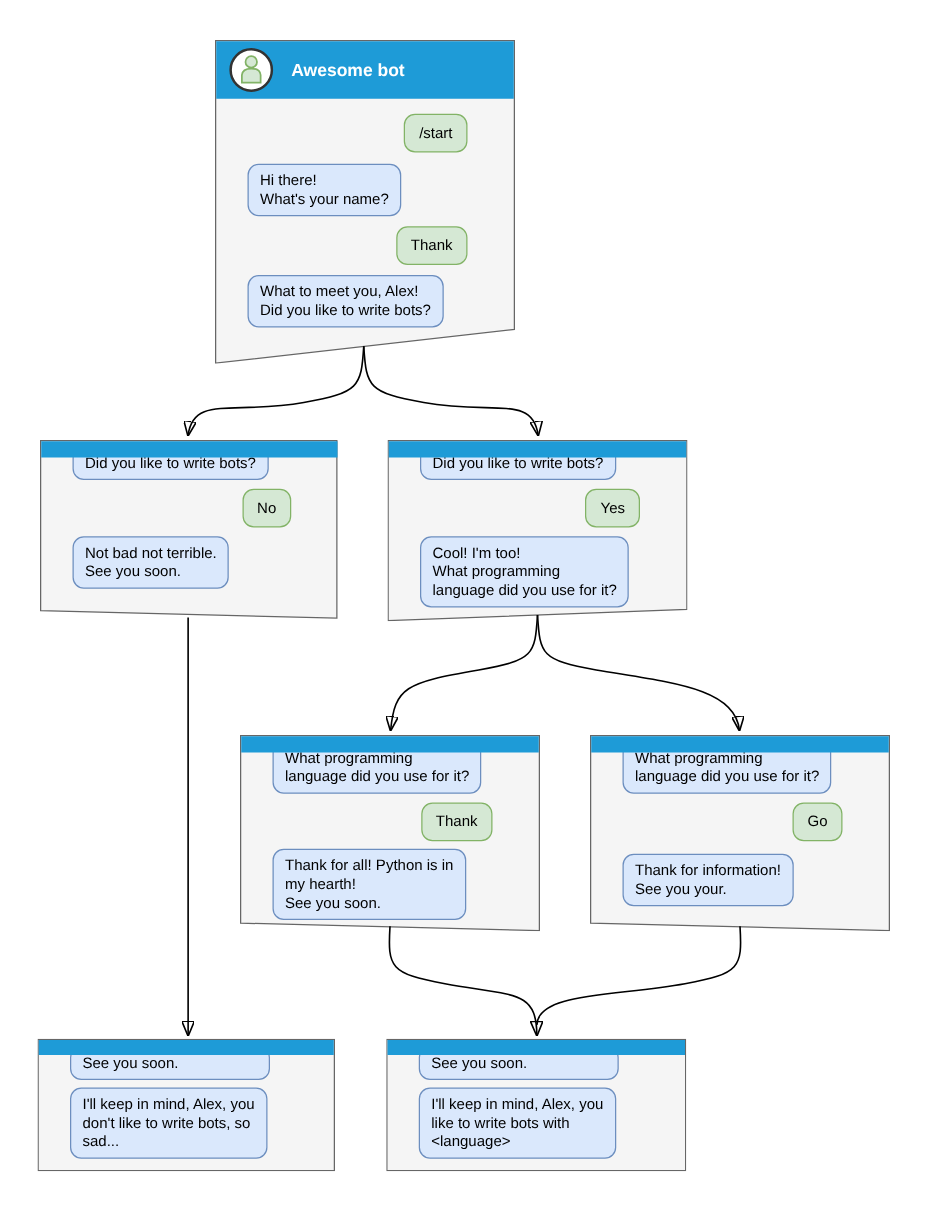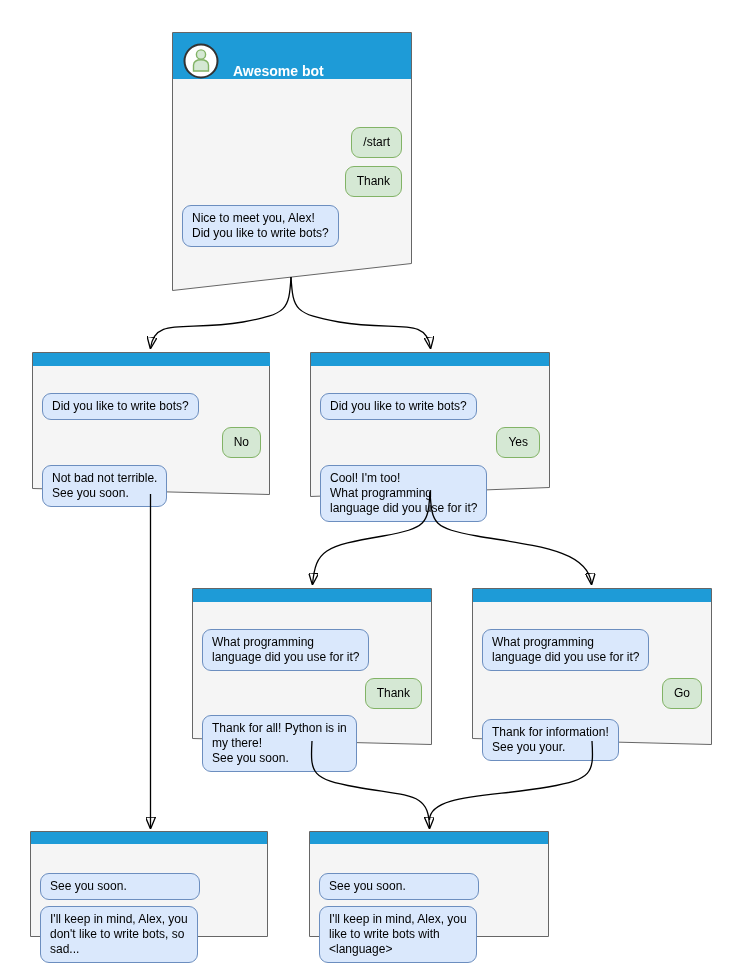--- a/index.html
+++ b/index.html
@@ -8,33 +8,33 @@
     font-family:"Liberation Sans", sans-serif;
     background:#ffffff; overflow:hidden;
   }
   .win { position:absolute; }
   .frame { position:absolute; left:0; top:0; z-index:1; display:block; }
   .frame polygon { fill:var(--window-bg); stroke:var(--window-border); stroke-width:1; }
   .hdr {
     position:absolute; top:1px; left:1px; right:1px;
     background:var(--header-blue); z-index:3;
   }
-  .hdr-main { height:46px; display:flex; align-items:flex-end; }
+  .hdr-main { height:46px; display:flex; align-items:center; }
   .hdr-thin { height:13px; }
   .hdr-end { height:12px; }
   .avatar {
     width:36px; height:36px; margin-left:10px; flex:0 0 auto;
   }
   .title {
     color:var(--title-color); font-size:14px; font-weight:bold;
     margin-left:14px; white-space:nowrap;
   }
   .body {
-    position:absolute; left:0; right:0; z-index:2;
-    display:flex; flex-direction:column; padding:0 10px;margin-top:36px;
+    position:absolute; left:0; right:12px; z-index:2;
+    display:flex; flex-direction:column; padding:0 26px;
   }
   .bub {
     display:inline-block; max-width:206px;
     border-radius:9px; font-size:12px; line-height:15px;
     color:var(--text-color); white-space:pre-line; box-sizing:border-box;
   }
   .bot {
     background:var(--bot-bubble-bg); border:1px solid var(--bot-bubble-border);
     padding:5px 9px; align-self:flex-start;
   }
@@ -73,22 +73,24 @@
     <div class="hdr hdr-main">
       <svg class="avatar" viewBox="0 0 36 36">
         <circle cx="18" cy="18" r="16.5" fill="var(--avatar-bg)" stroke="var(--avatar-border)" stroke-width="2"></circle>
         <circle cx="18" cy="11.5" r="4.6" fill="var(--user-bubble-bg)" stroke="var(--user-bubble-border)" stroke-width="1.4"></circle>
         <path d="M10.5 28 L10.5 22 Q11 16.8 18 16.8 Q25 16.8 25.5 22 L25.5 28 Z" fill="var(--user-bubble-bg)" stroke="var(--user-bubble-border)" stroke-width="1.4"></path>
       </svg>
       <div class="title">Awesome bot</div>
     </div>
     <div class="body" style="top:47px;">
       <div class="bub user" style="margin-top:12px">/start</div>
+      <div class="bub bot" style="margin-top:9px">Hi there!
+What's your name?</div>
       <div class="bub user" style="margin-top:8px">Thank</div>
-      <div class="bub bot" style="margin-top:8px">Nice to meet you, Alex!
+      <div class="bub bot" style="margin-top:8px">What to meet you, Alex!
 Did you like to write bots?</div>
     </div>
   </div>
 
   <div class="win" style="left:32px; top:352px; width:239px; height:144px;">
     <svg class="frame" width="239" height="144">
       <polygon points="0.5,0.5 237.5,0.5 237.5,142.5 0.5,136.5"></polygon>
     </svg>
     <div class="hdr hdr-thin"></div>
     <div class="body" style="top:14px;">
@@ -116,21 +118,21 @@
   <div class="win" style="left:192px; top:588px; width:240px; height:157px;">
     <svg class="frame" width="240" height="157">
       <polygon points="0.5,0.5 239.5,0.5 239.5,156.5 0.5,150.5"></polygon>
     </svg>
     <div class="hdr hdr-thin"></div>
     <div class="body" style="top:14px;">
       <div class="bub bot" style="margin-top:-9px">What programming
 language did you use for it?</div>
       <div class="bub user" style="margin-top:7px">Thank</div>
       <div class="bub bot" style="margin-top:6px">Thank for all! Python is in
-my there!
+my hearth!
 See you soon.</div>
     </div>
   </div>
 
   <div class="win" style="left:472px; top:588px; width:240px; height:157px;">
     <svg class="frame" width="240" height="157">
       <polygon points="0.5,0.5 239.5,0.5 239.5,156.5 0.5,150.5"></polygon>
     </svg>
     <div class="hdr hdr-thin"></div>
     <div class="body" style="top:14px;">

